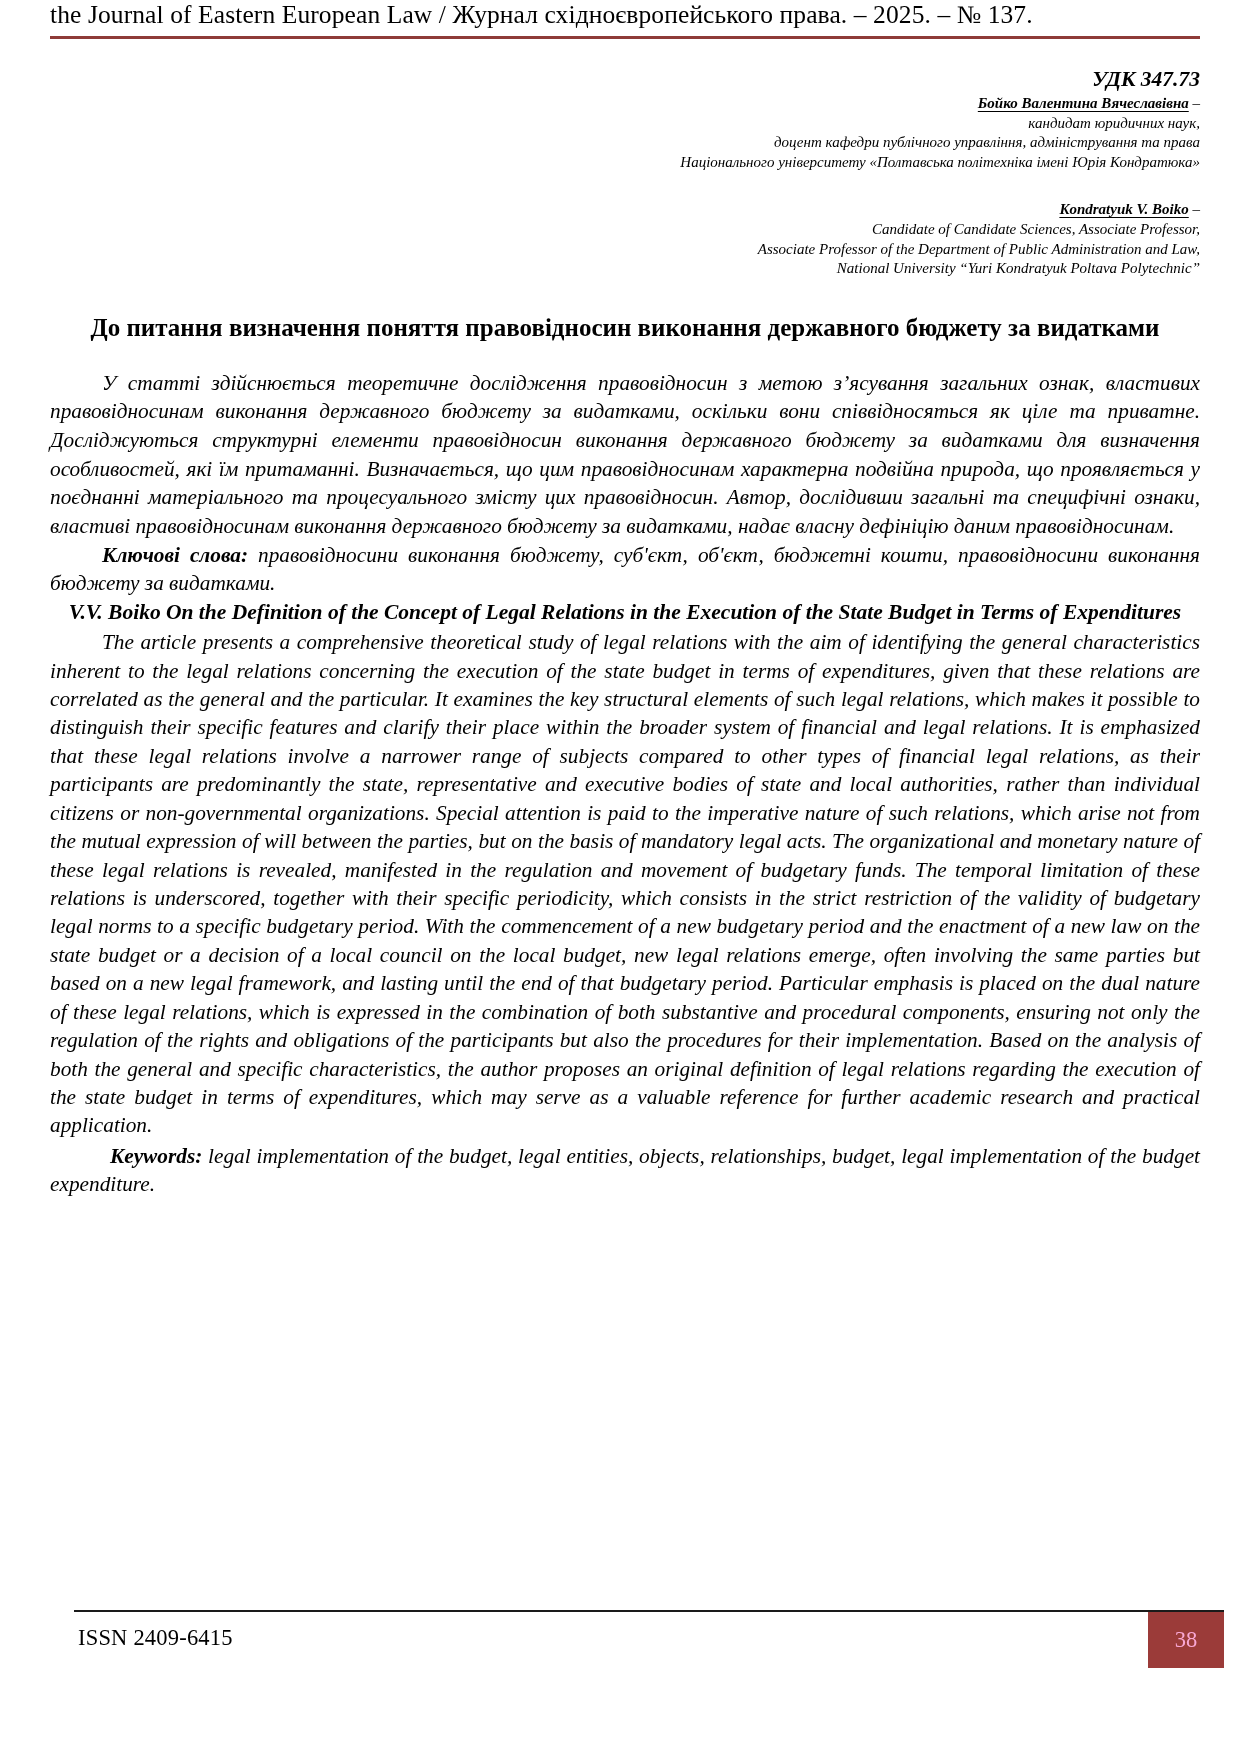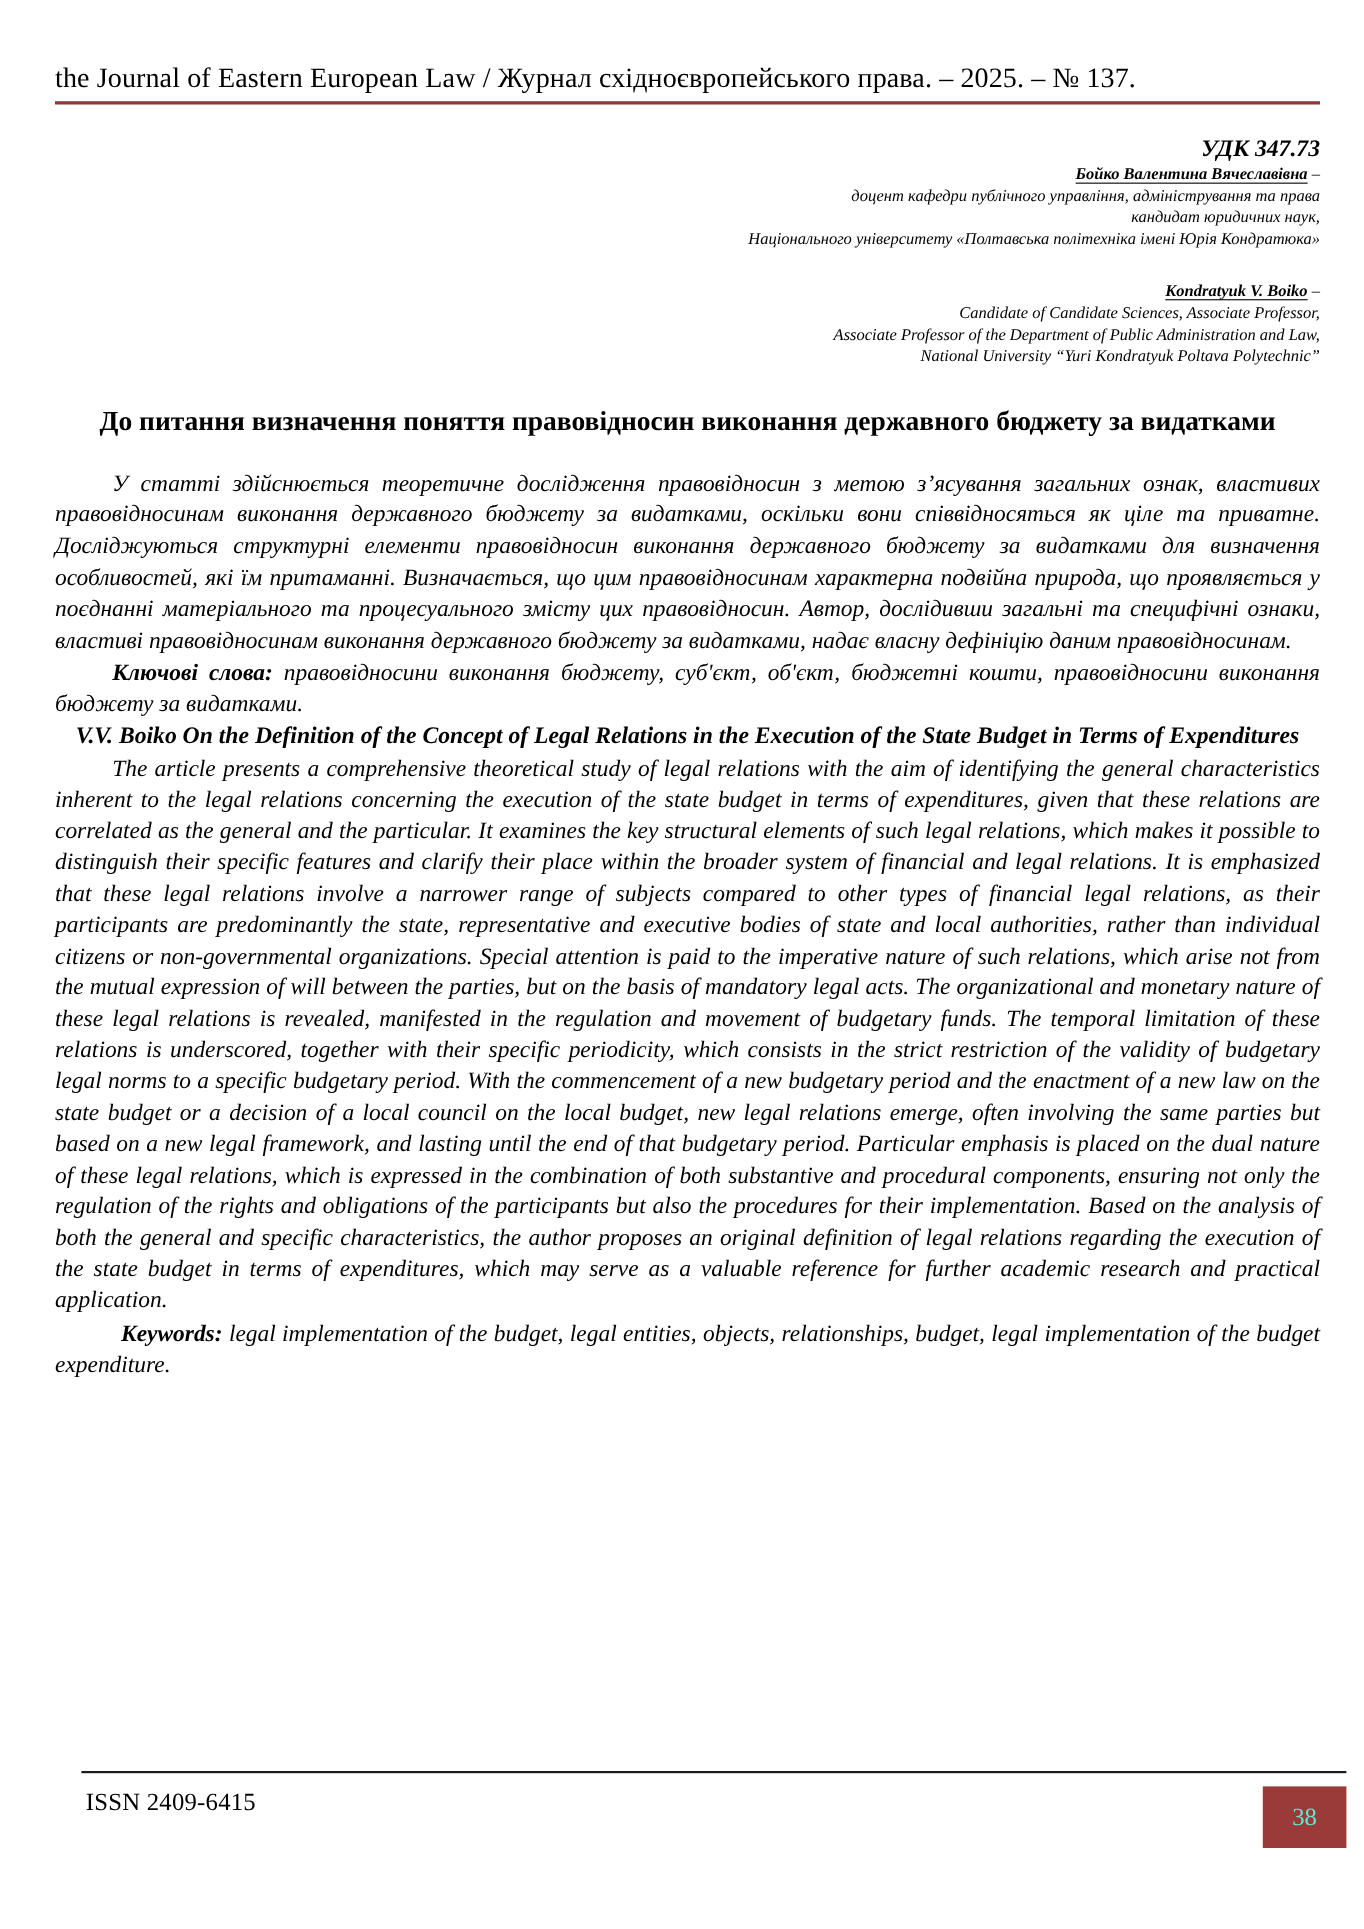--- a/index.html
+++ b/index.html
@@ -25,21 +25,20 @@
   }
   .content {
     position: absolute;
     left: 50px;
     top: 0;
     width: 1150px;
   }
 
   
   .runhead {
-    padding-top: 56px;
     font-size: 25.5px;
     line-height: 1.15;
     letter-spacing: 0.1px;
     white-space: nowrap;
   }
   .runhead-rule {
     margin-top: 7px;
     height: 3px;
     background: #8e3b38;
     width: 100%;
@@ -137,47 +136,47 @@
   .issn {
     position: absolute;
     left: 4px;
     top: 13px;
     font-size: 22.5px;
     letter-spacing: 0.2px;
   }
   .pagenum {
     position: absolute;
     right: 0;
-    top: 12px;
+    top: 0;
     width: 76px;
     height: 56px;
     background: #9b3b39;
-    color: #5eead4;
+    color: #f9a8d4;
     font-size: 22.5px;
     display: flex;
     align-items: center;
     justify-content: center;
   }
 </style>
 </head>
 <body>
 
 <div class="page">
 
   <div class="content">
 
     <div class="runhead">the Journal of Eastern European Law / Журнал східноєвропейського права. – 2025. – № 137.</div>
     <div class="runhead-rule"></div>
 
     <div class="udk">УДК 347.73</div>
 
     <div class="authorblock">
       <span class="line"><span class="nm">Бойко Валентина Вячеславівна</span><span> –</span></span>
+      <span class="line">кандидат юридичних наук,</span>
       <span class="line">доцент кафедри публічного управління, адміністрування та права</span>
-      <span class="line">кандидат юридичних наук,</span>
       <span class="line">Національного університету «Полтавська політехніка імені Юрія Кондратюка»</span>
     </div>
 
     <div class="gap-block"></div>
 
     <div class="authorblock">
       <span class="line"><span class="nm">Kondratyuk V. Boiko</span><span> –</span></span>
       <span class="line">Candidate of Candidate Sciences, Associate Professor,</span>
       <span class="line">Associate Professor of the Department of Public Administration and Law,</span>
       <span class="line">National University “Yuri Kondratyuk Poltava Polytechnic”</span>

